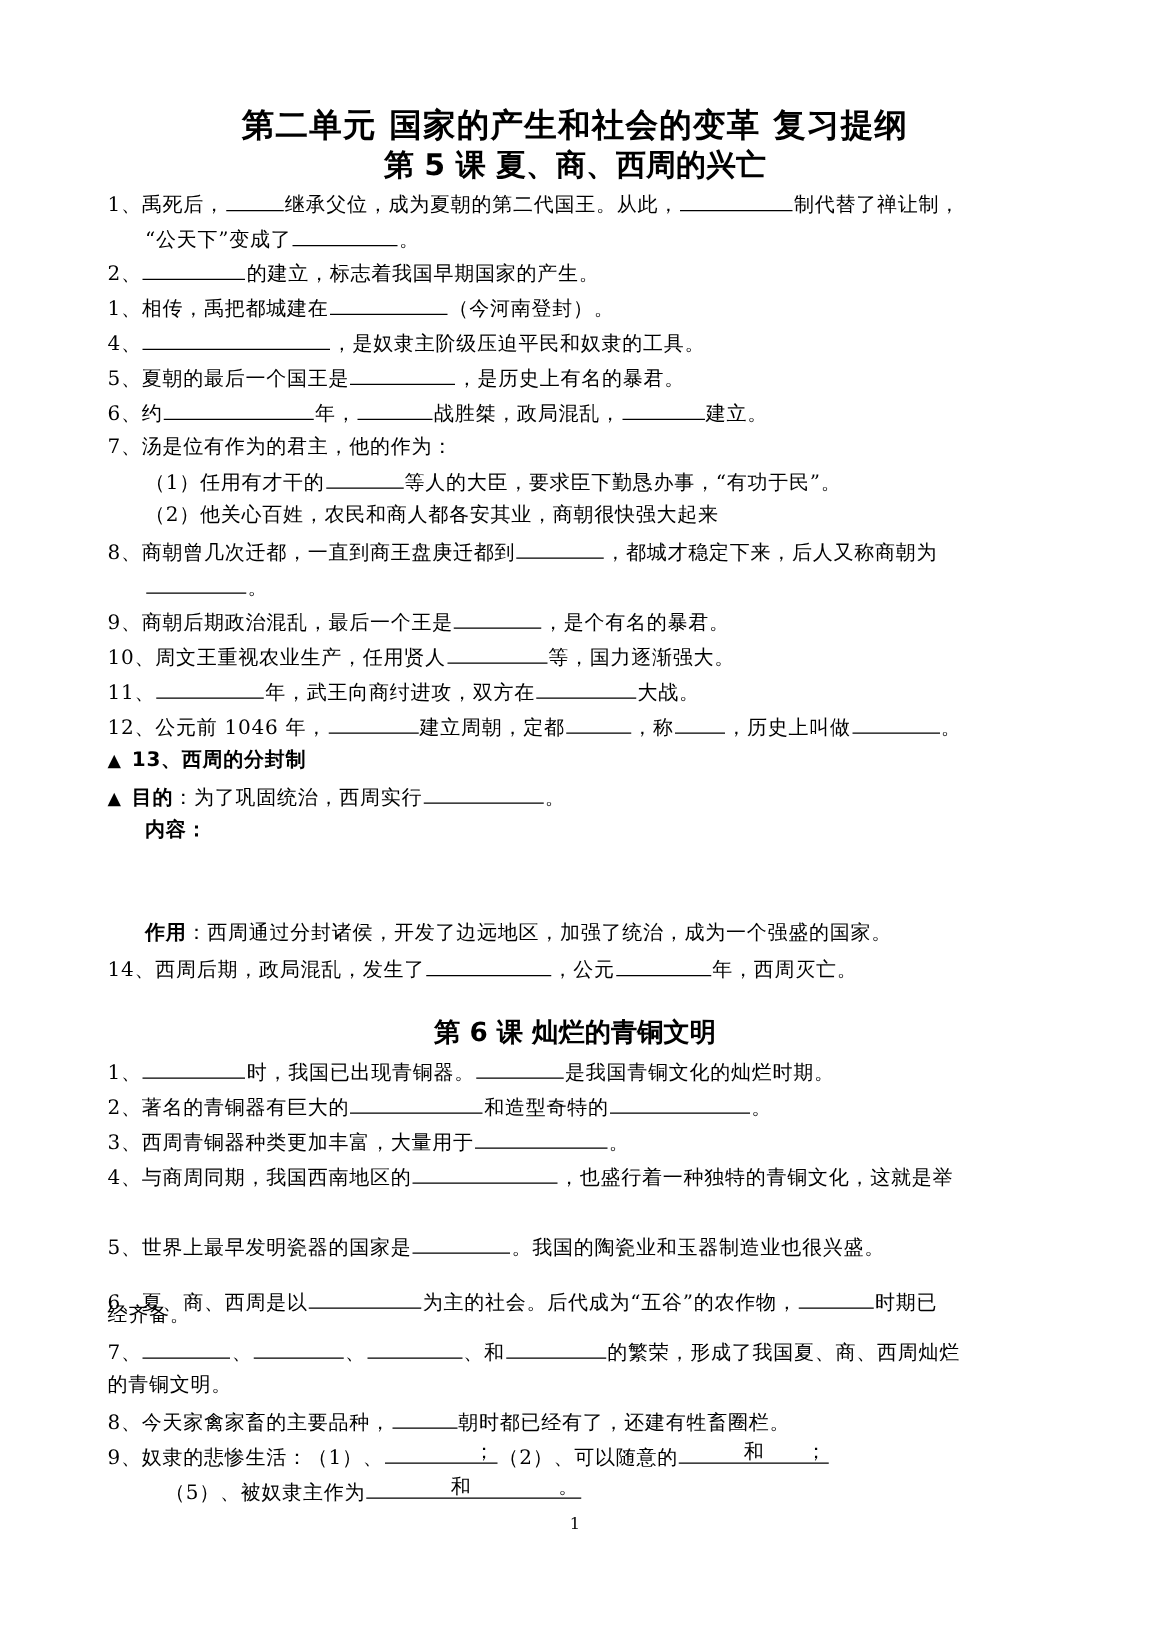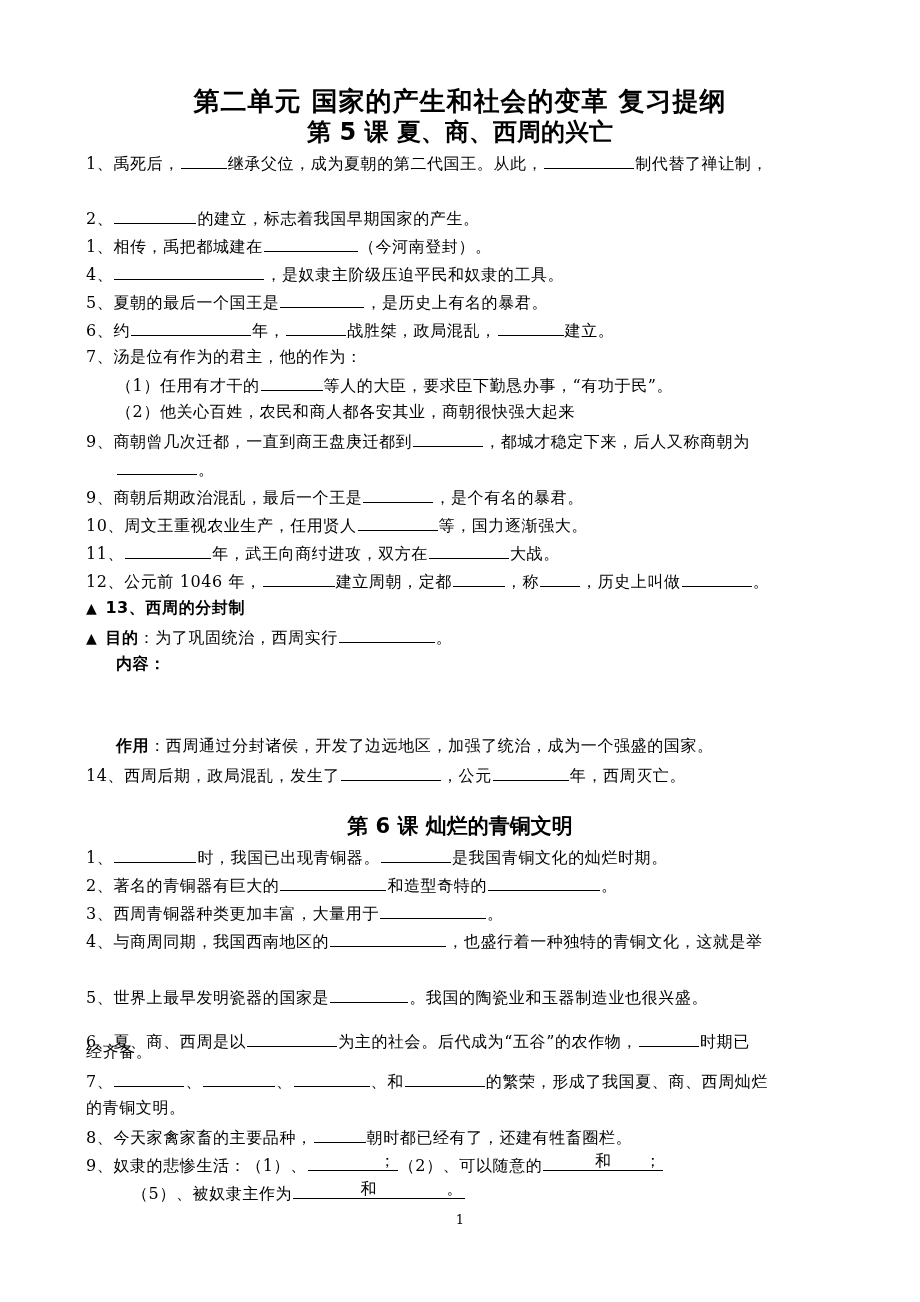--- a/index.html
+++ b/index.html
@@ -24,20 +24,23 @@
 <body>
 
 <div class="page">
 
   <div class="title t-main">第二单元 国家的产生和社会的变革      复习提纲</div>
   <div class="title t-sub">第 5 课  夏、商、西周的兴亡</div>
 
   <div class="line" style="top:152px">
     <span>1、禹死后，</span><span class="blank" style="width:46px"></span><span>继承父位，成为夏朝的第二代国王。从此，</span><span class="blank" style="width:90px"></span><span>制代替了禅让制，</span>
   </div>
+  <div class="line indent1" style="top:180px">
+    <span>“公天下”变成了</span><span class="blank" style="width:84px"></span><span>。</span>
+  </div>
 
   <div class="line" style="top:207px">
     <span>2、</span><span class="blank" style="width:82px"></span><span>的建立，标志着我国早期国家的产生。</span>
   </div>
 
   <div class="line" style="top:235px">
     <span>1、相传，禹把都城建在</span><span class="blank" style="width:94px"></span><span>（今河南登封）。</span>
   </div>
 
   <div class="line" style="top:263px">
@@ -56,21 +59,21 @@
     <span>7、汤是位有作为的君主，他的作为：</span>
   </div>
   <div class="line indent-p" style="top:374px">
     <span>（1）任用有才干的</span><span class="blank" style="width:62px"></span><span>等人的大臣，要求臣下勤恳办事，“有功于民”。</span>
   </div>
   <div class="line indent-p" style="top:402px">
     <span>（2）他关心百姓，农民和商人都各安其业，商朝很快强大起来</span>
   </div>
 
   <div class="line" style="top:430px">
-    <span>9、商朝曾几次迁都，一直到商王盘庚迁都到</span><span class="blank" style="width:70px"></span><span>，都城才稳定下来，后人又称商朝为</span>
+    <span>8、商朝曾几次迁都，一直到商王盘庚迁都到</span><span class="blank" style="width:70px"></span><span>，都城才稳定下来，后人又称商朝为</span>
   </div>
   <div class="line indent1" style="top:458px">
     <span class="blank" style="width:80px"></span><span>。</span>
   </div>
 
   <div class="line" style="top:486px">
     <span>9、商朝后期政治混乱，最后一个王是</span><span class="blank" style="width:70px"></span><span>，是个有名的暴君。</span>
   </div>
 
   <div class="line" style="top:514px">

